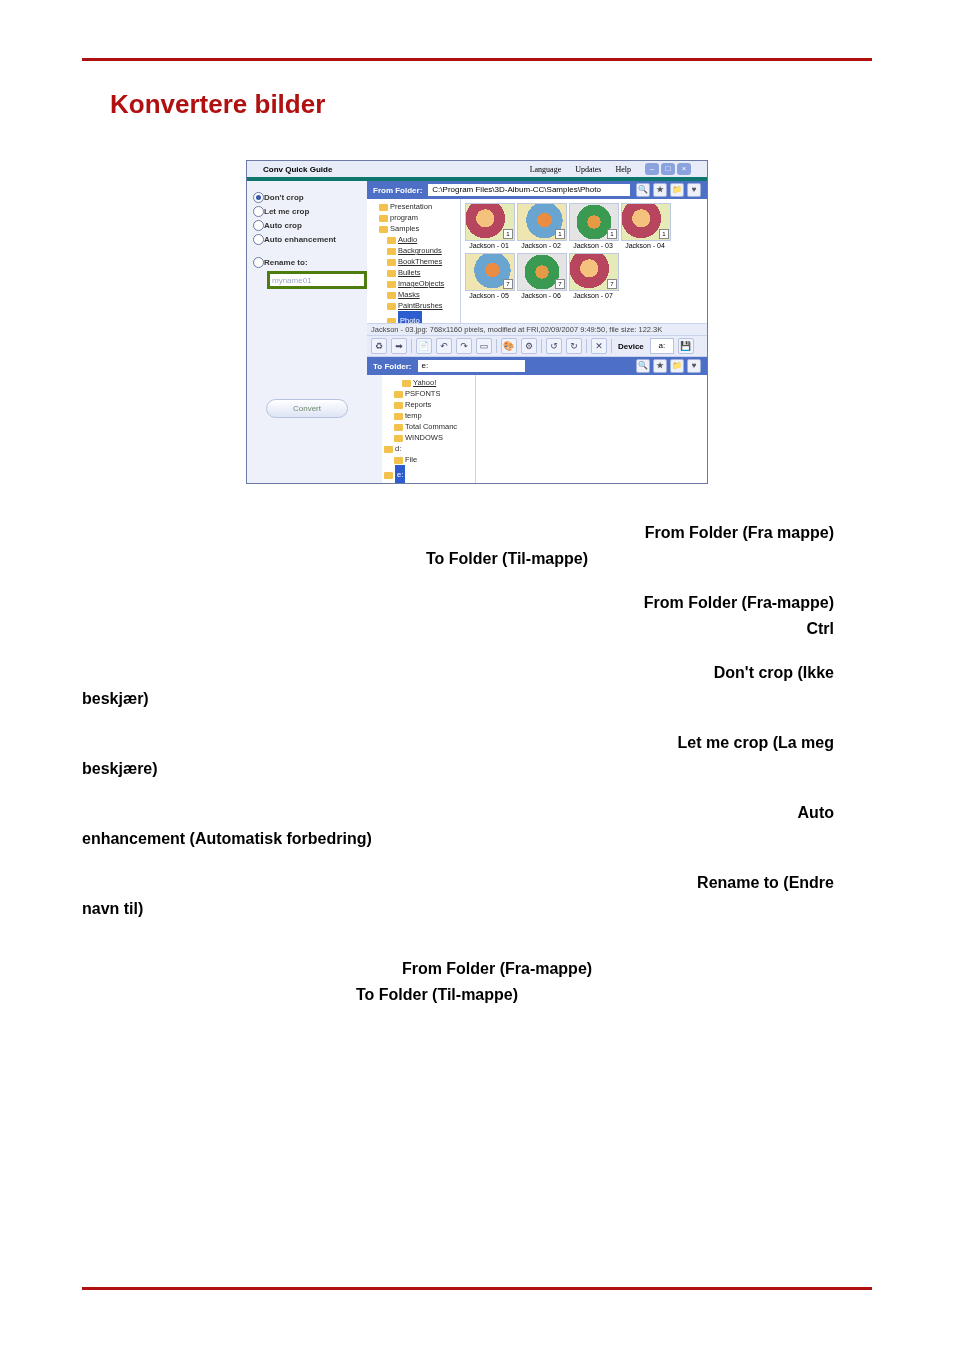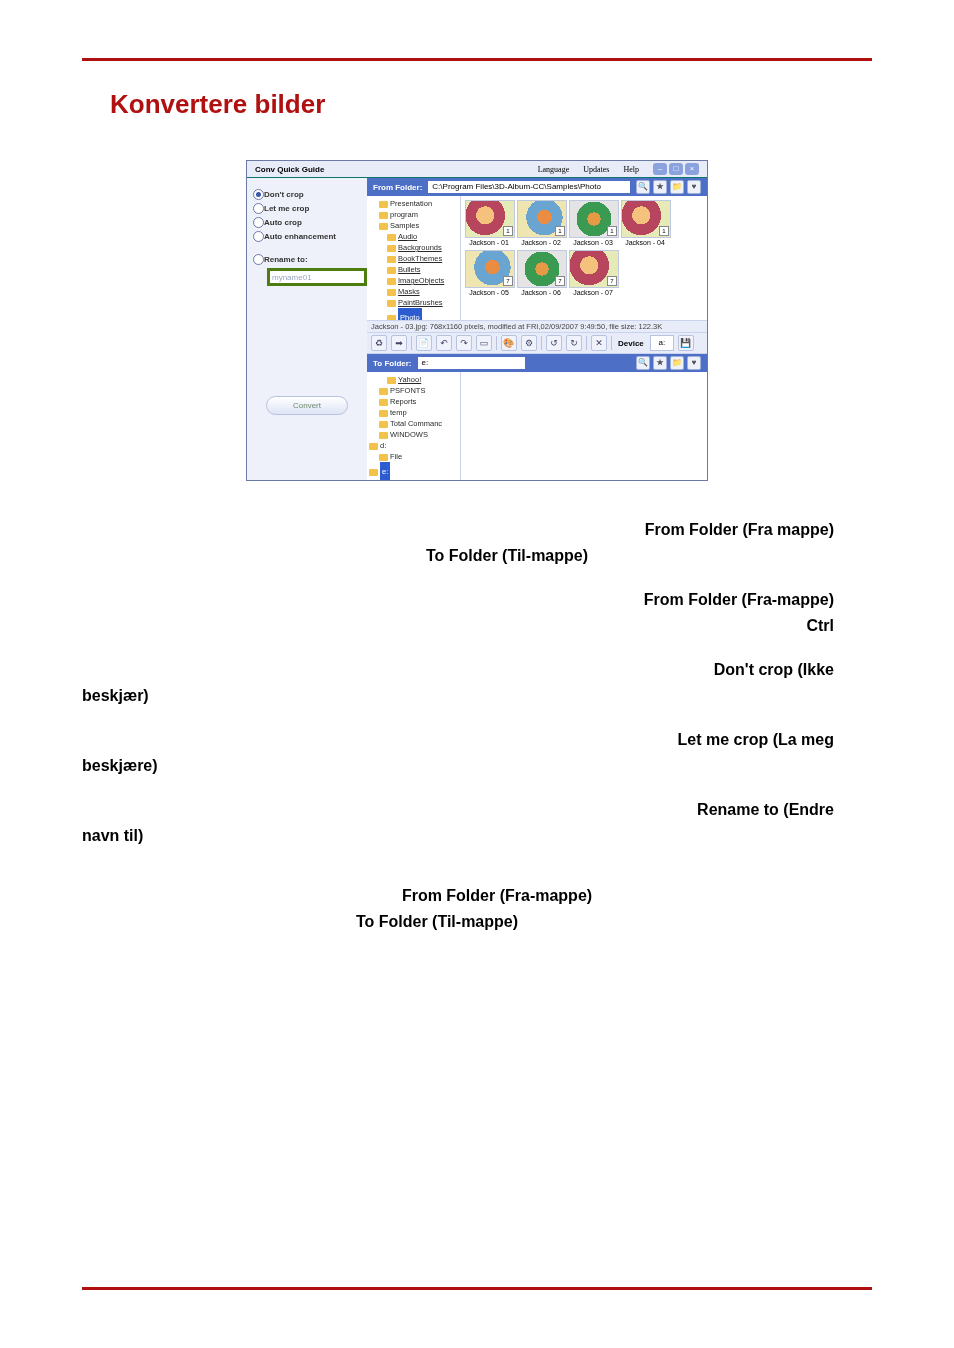--- a/index.html
+++ b/index.html
@@ -70,24 +70,24 @@
     color: #fff;
     font-size: 8px;
     padding: 2px 8px;
     border-radius: 2px 2px 0 0;
   }
   .titlebar-spacer { flex: 1; }
   .menubar {
     height: 16px;
     display: flex;
     align-items: center;
-    padding: 0 8px;
+    padding: 0 16px;
     gap: 14px;
     background: #e8ecf8;
-    border-bottom: 1px solid #0f766e;
+    border-bottom: 4px solid #0f766e;
     font-size: 8px;
   }
   .menubar .menuitem { cursor: pointer; font-family: Liberation Serif, serif; }
   .menubar .spacer { flex: 1; }
   .wnd-btns { display: flex; gap: 2px; }
   .wnd-btn {
     width: 14px; height: 12px;
     background: #8aa2dd;
     border-radius: 3px;
     color: #fff;
@@ -304,20 +304,21 @@
     background: #fff;
     font-size: 8px;
     text-align: center;
     line-height: 14px;
   }
 
   .to-body {
     display: flex;
     background: #fff;
     height: 108px;
+    margin-left: 15px;
   }
   .to-path-box {
     flex: 1;
     background: #fff;
     color: #000;
     font-weight: normal;
     font-size: 8px;
     height: 10px;
     width: 80px;
   }
@@ -529,20 +530,24 @@
     <p class="multi-col-block">
       <span class="right-chunk" style="display:block;"><strong>Don't crop (Ikke</strong></span>
       <span class="hang"><strong>beskjær)</strong></span>
     </p>
 
     <p class="multi-col-block">
       <span class="right-chunk" style="display:block;"><strong>Let me crop (La meg</strong></span>
       <span class="hang"><strong>beskjære)</strong></span>
     </p>
 
+    <p class="multi-col-block">
+      <span class="right-chunk" style="display:block;"><strong>Auto</strong></span>
+      <span class="hang"><strong>enhancement (Automatisk forbedring)</strong></span>
+    </p>
 
     <p class="multi-col-block">
       <span class="right-chunk" style="display:block;"><strong>Rename to (Endre</strong></span>
       <span class="hang"><strong>navn til)</strong></span>
     </p>
 
     <p style="margin-top:34px; text-align:center; margin-left:-80px;">
       <strong>From Folder (Fra-mappe)</strong><br>
       <span style="display:inline-block; margin-left:-120px;"><strong>To Folder (Til-mappe)</strong></span>
     </p>

